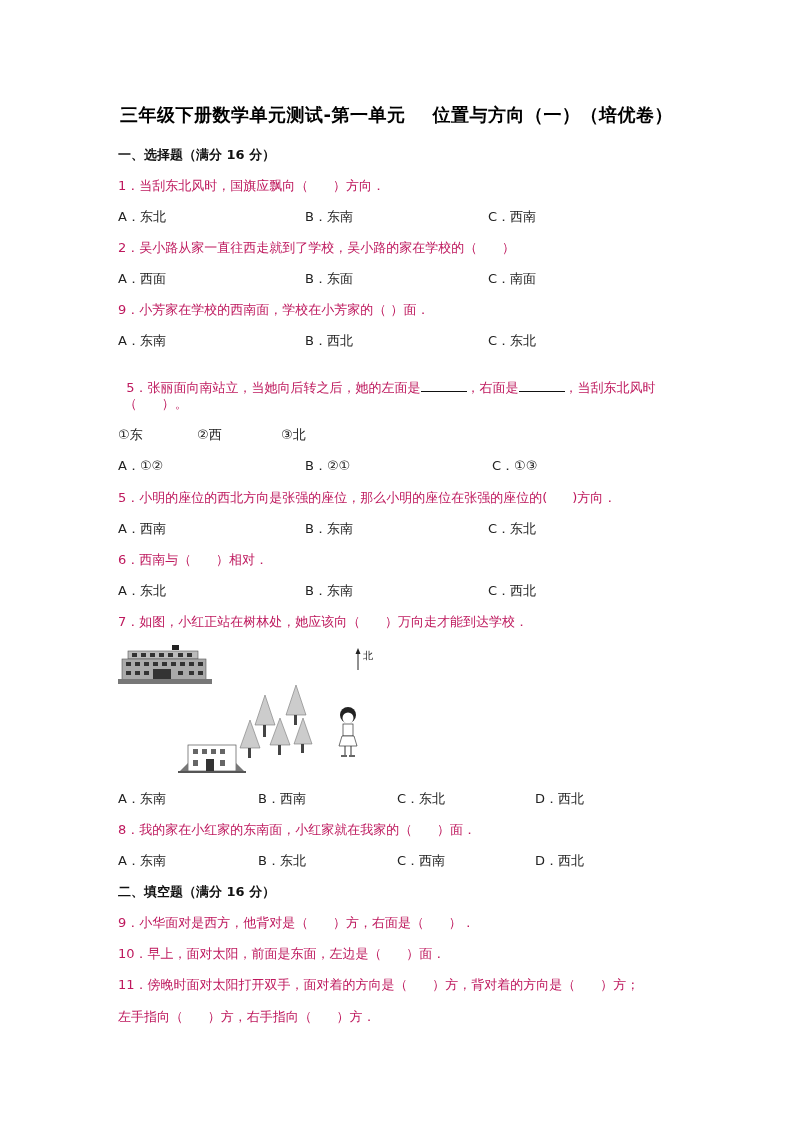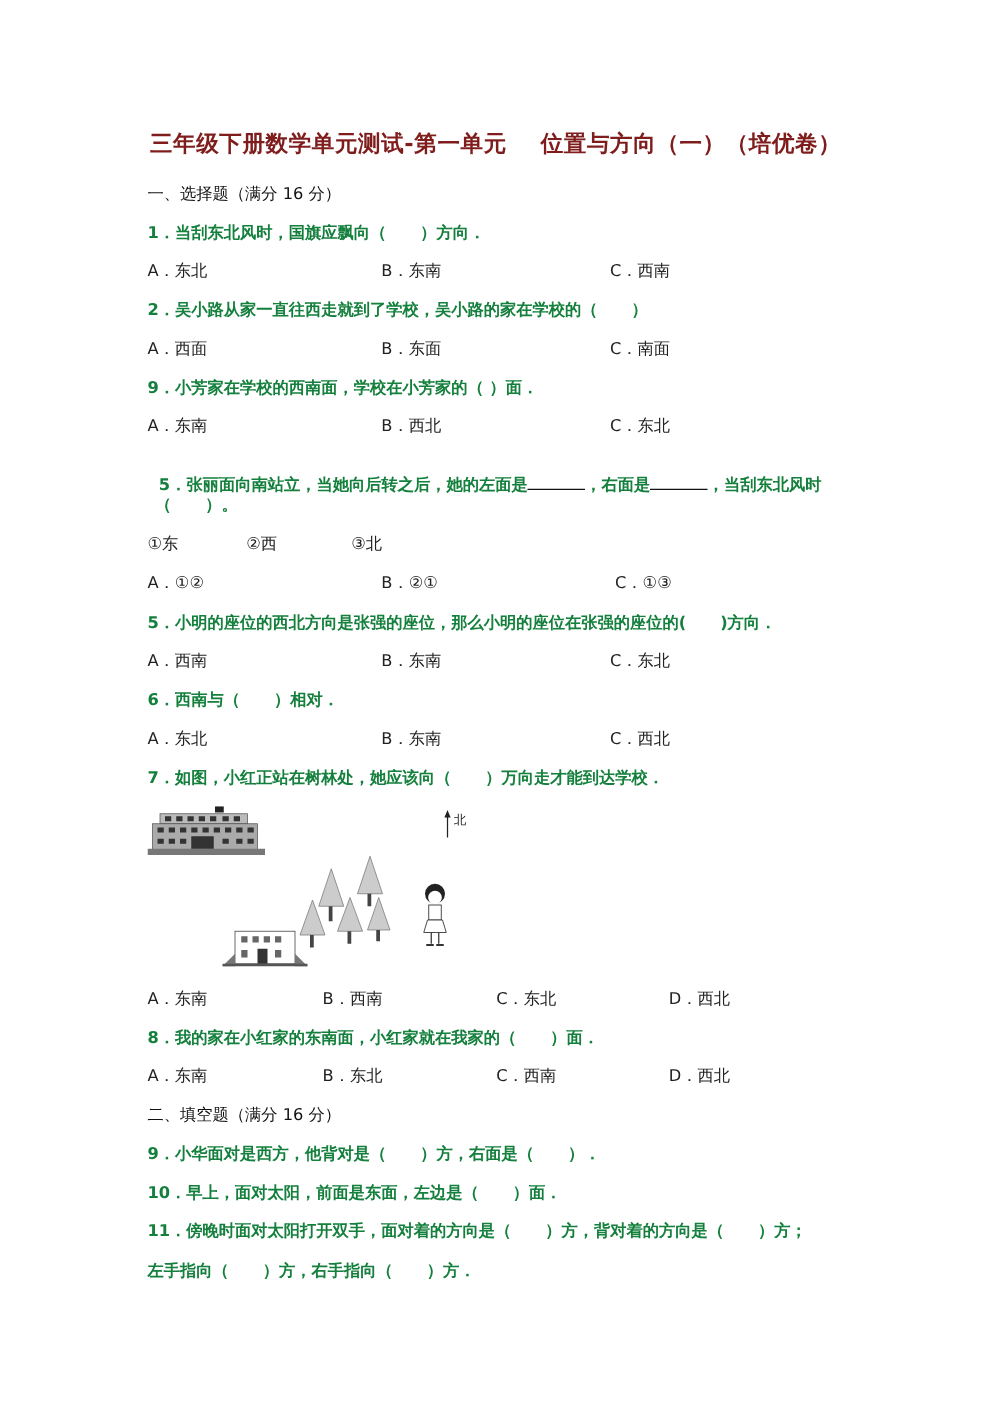--- a/index.html
+++ b/index.html
@@ -1,21 +1,21 @@
 <!DOCTYPE html>
 <html><head>
 <meta charset="utf-8">
 <style>
   html, body { margin: 0; padding: 0; background: #ffffff; }
   body { width: 793px; height: 1122px; position: relative; overflow: hidden;
          font-family: "DejaVu Sans", "Liberation Sans", sans-serif; color: #1a1a1a; }
   .title { position: absolute; left: 0; width: 793px; top: 103px; text-align: center;
-           font-size: 18px; font-weight: bold; color: #7f1d1d; letter-spacing: 0.5px; white-space: pre; }
-  .section { position: absolute; left: 118px; font-size: 13px; font-weight: normal; color: #111; }
-  .line { position: absolute; left: 118px; font-size: 13px; color: #15803d; white-space: pre; font-weight: bold; }
+           font-size: 18px; font-weight: bold; color: #000000; letter-spacing: 0.5px; white-space: pre; }
+  .section { position: absolute; left: 118px; font-size: 13px; font-weight: bold; color: #111; }
+  .line { position: absolute; left: 118px; font-size: 13px; color: #be185d; white-space: pre; }
   .opt { position: absolute; font-size: 13px; color: #222; white-space: pre; }
   .blank { display: inline-block; width: 46px; border-bottom: 1px solid #111; height: 12px; vertical-align: baseline; }
   .figure { position: absolute; left: 118px; top: 645px; width: 270px; height: 130px; }
 </style>
 </head>
 <body>
 
 <div class="title">三年级下册数学单元测试-第一单元    位置与方向（一）（培优卷）</div>
 
 <div class="section" style="top:146px">一、选择题（满分 16 分）</div>

